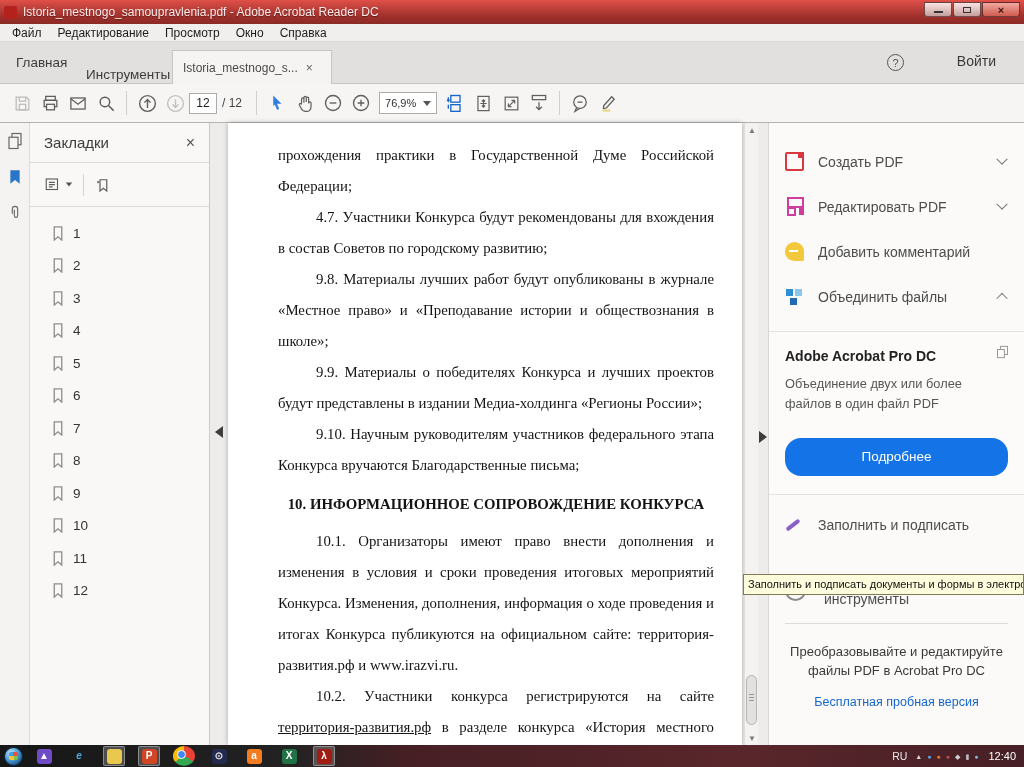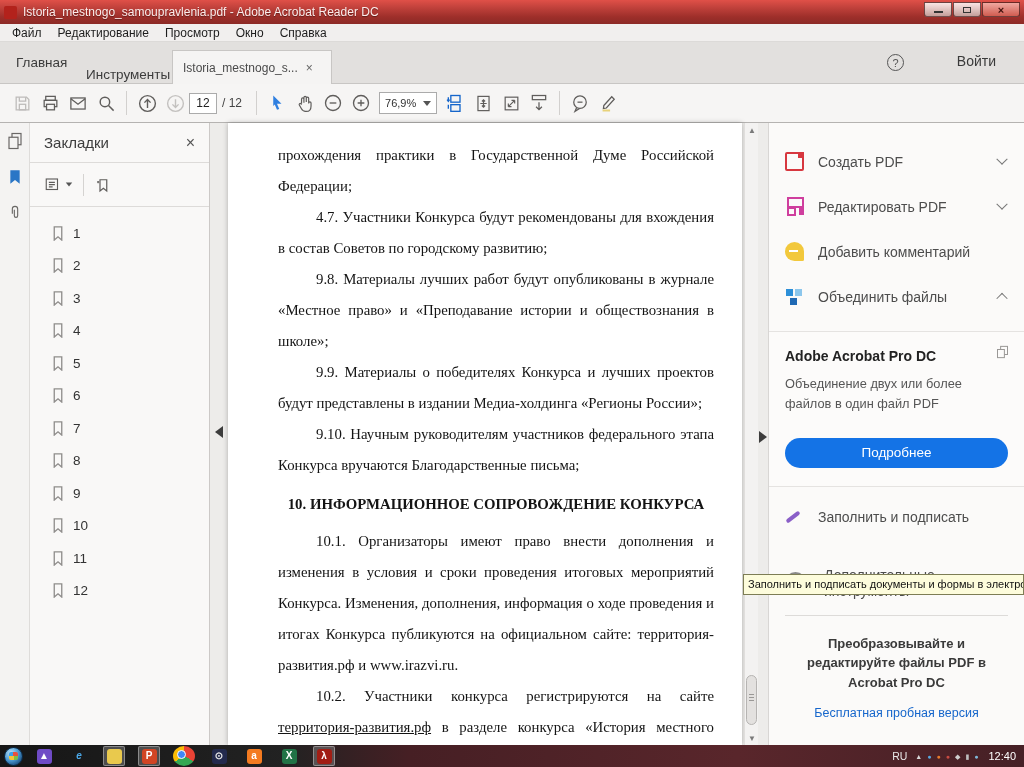--- a/index.html
+++ b/index.html
@@ -125,26 +125,26 @@
   .ic-fillsign::before { content:""; position:absolute; left:0; top:8px; width:16px; height:4px; background:#8a5fc8;
     border-radius:2px; transform:rotate(-38deg); }
   .ic-plus-circle { border:2px solid #8a8a8a; border-radius:50%; width:21px; height:21px; }
   .ic-plus-circle::before { content:""; position:absolute; left:4px; top:7.5px; width:9px; height:2px; background:#8a8a8a; }
   .ic-plus-circle::after { content:""; position:absolute; left:7.5px; top:4px; width:2px; height:9px; background:#8a8a8a; }
   .rp-card { margin-top:12px; border-top:1px solid #e5e3e1; border-bottom:1px solid #e5e3e1;
     background:#fcfbfa; padding:16px 16px 18px; position:relative; }
   .rp-card-title { font-size:14px; font-weight:bold; color:#222; }
   .copy-ico { position:absolute; right:14px; top:12px; }
   .rp-card-desc { margin-top:10px; font-size:12.8px; line-height:1.55; color:#565656; }
-  .rp-btn { margin-top:24px; width:100%; height:30px; border:none; border-radius:16px;
+  .rp-btn { margin-top:24px; width:100%; height:38px; border:none; border-radius:16px;
     background:#1473e6; color:#fff; font-size:13.5px; font-family:"Liberation Sans",sans-serif; }
   .rp-fillsign { margin-top:12px; height:36px; display:flex; align-items:center; padding:0 16px; }
   .rp-more { margin-top:30px; height:36px; display:flex; align-items:center; padding:0 16px; }
   .rp-divider { margin:14px 16px; border-top:1px solid #dddbd9; }
-  .rp-promo { padding:4px 18px 0; font-size:13px; font-weight:bold; color:#3a3a3a;
+  .rp-promo { padding:4px 18px 0; font-size:13px; font-weight:normal; color:#3a3a3a;
     text-align:center; line-height:1.5; }
   .rp-link { margin-top:14px; text-align:center; font-size:12.5px; color:#1666cb; }
   .tooltip { position:absolute; left:743px; top:574px; width:281px; height:21px; z-index:40;
     background:#fdfcdc; border:1px solid #7d7d55; font-size:11px; line-height:19px; color:#111;
     padding:0 4px; white-space:nowrap; overflow:hidden; }
   
   .taskbar { position:absolute; left:0; right:0; bottom:0; height:22px;
     background:linear-gradient(90deg,#161616 0%,#222 28%,#461f24 40%,#59262b 72%,#462026 100%);
     display:flex; align-items:center; padding:0 8px 0 4px; z-index:60; }
   .start-orb { width:19px; height:19px; border-radius:50%; flex:none;

